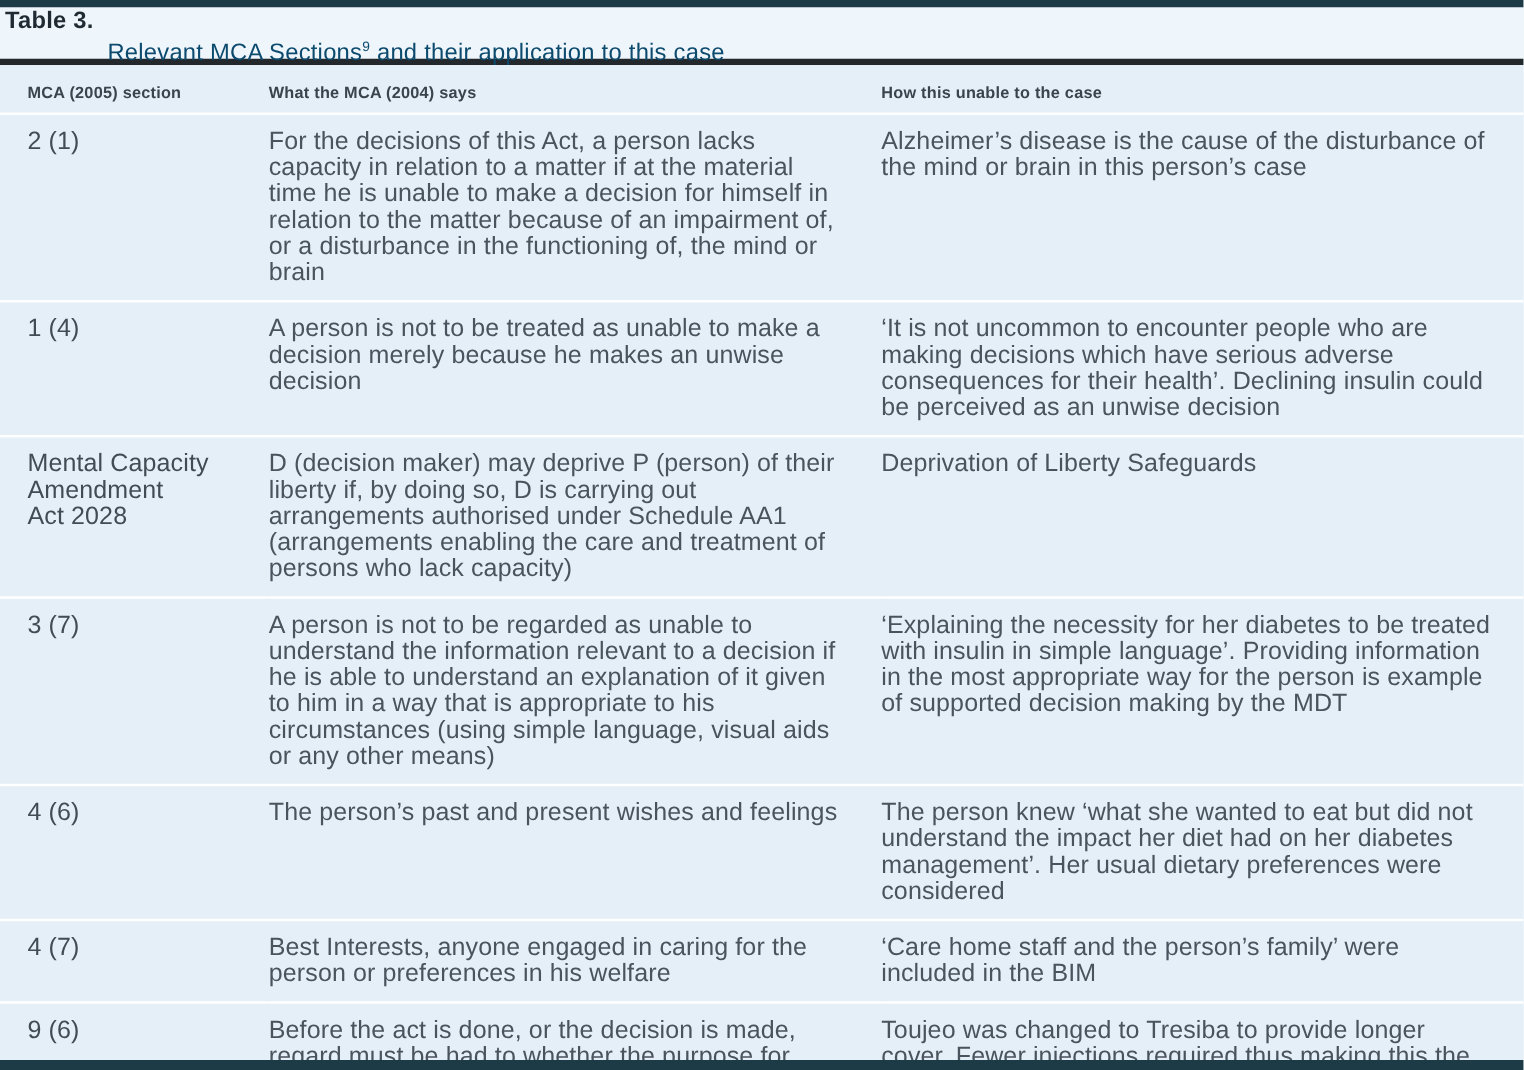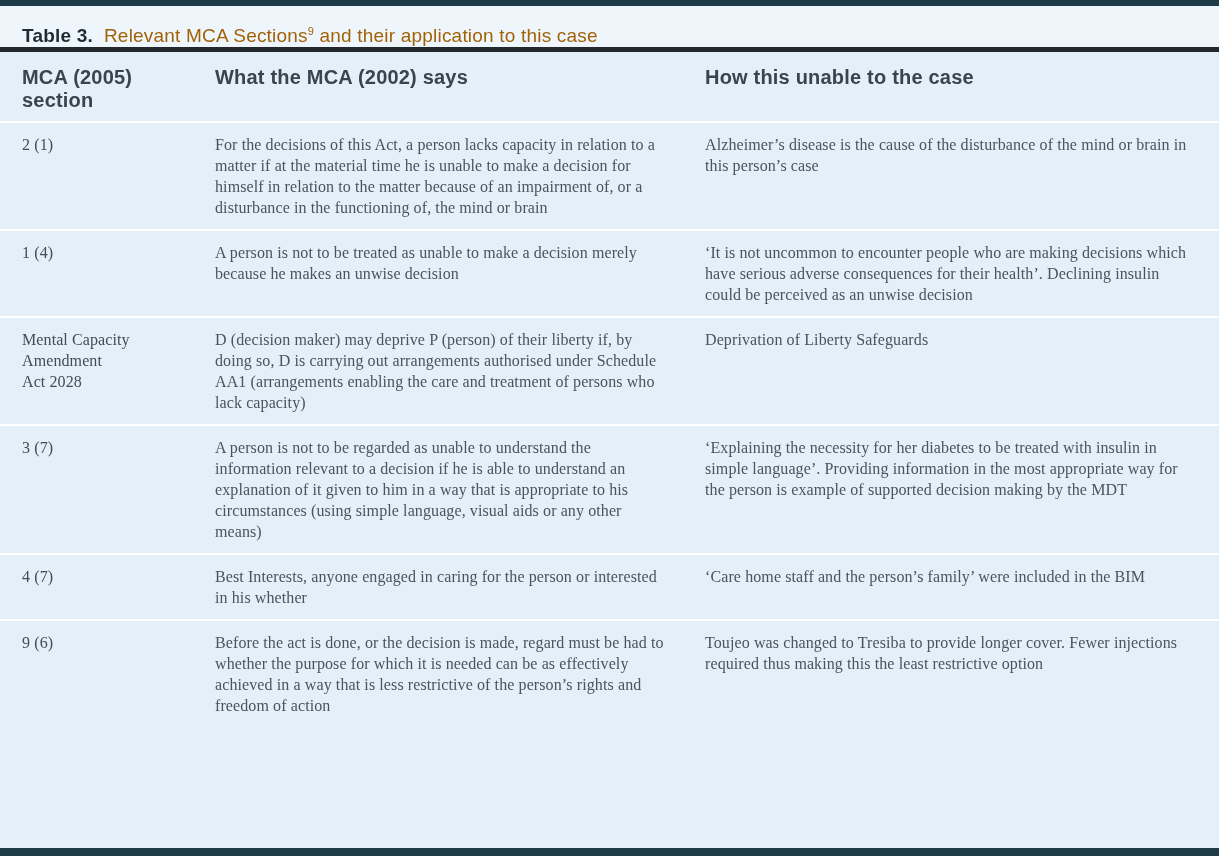--- a/index.html
+++ b/index.html
@@ -15,72 +15,72 @@
     overflow: hidden;
   }
   .accent-bar-top {
     height: 6px; width: 100%;
     background: #1c3b46;
   }
   .title-band {
     height: 41px;
     background: #eff6fb;
     display: flex;
-    align-items: flex-end;
-    padding-left: 22px;
+    align-items: flex-start;
+    padding-left: 4px;
     box-sizing: border-box;
   }
   .title-label {
     font-size: 19px;
     font-weight: bold;
     color: #1f2a32;
     margin-right: 11px;
     letter-spacing: 0.2px;
   }
   .title-text {
     font-size: 19px;
-    color: #a16207;
+    color: #0c4a6e;
     letter-spacing: 0.2px;
+    margin-top: 26px;
   }
   .title-text sup {
     font-size: 11px;
     vertical-align: super;
     line-height: 0;
   }
   .title-rule {
     height: 5px; width: 100%;
     background: #22282c;
   }
   table.mca {
     width: 1219px;
     border-collapse: collapse;
     table-layout: fixed;
   }
   table.mca col.c1 { width: 215px; }
   table.mca col.c2 { width: 490px; }
   table.mca col.c3 { width: 514px; }
   table.mca th {
     text-align: left;
-    font-size: 20px;
+    font-size: 13px;
     font-weight: bold;
     color: #39444d;
     letter-spacing: 0.2px;
     padding: 14px 24px 9px 0;
     vertical-align: top;
   }
   table.mca th:first-child { padding-left: 22px; }
   table.mca td {
     vertical-align: top;
-    font-size: 16px;
+    font-size: 20px;
     line-height: 21px;
     color: #4a545e;
     letter-spacing: 0.1px;
     padding: 11px 24px 11px 0;
     border-top: 2px solid #ffffff;
-    font-family: Liberation Serif, serif;
   }
   table.mca td.cell-section {
     padding-left: 22px;
     color: #414c55;
     white-space: pre-line;
   }
   table.mca td.cell-says { padding-right: 35px; }
   .accent-bar-bottom {
     position: absolute;
     left: 0; bottom: 0;
@@ -103,21 +103,21 @@
 
   <table class="mca">
     <colgroup>
       <col class="c1">
         <col class="c2">
         <col class="c3">
     </colgroup>
     <thead>
       <tr>
         <th>MCA (2005) section</th>
-        <th>What the MCA (2002) says</th>
+        <th>What the MCA (2004) says</th>
         <th>How this unable to the case</th>
       </tr>
     </thead>
     <tbody>
         <tr>
           <td class="cell-section">2 (1)</td>
           <td class="cell-says">For the decisions of this Act, a person lacks capacity in relation to a matter if at the material time he is unable to make a decision for himself in relation to the matter because of an impairment of, or a disturbance in the functioning of, the mind or brain</td>
           <td class="cell-relates">Alzheimer’s disease is the cause of the disturbance of the mind or brain in this person’s case</td>
         </tr>
         <tr>
@@ -131,22 +131,27 @@
 Act 2028</td>
           <td class="cell-says">D (decision maker) may deprive P (person) of their liberty if, by doing so, D is carrying out arrangements authorised under Schedule AA1 (arrangements enabling the care and treatment of persons who lack capacity)</td>
           <td class="cell-relates">Deprivation of Liberty Safeguards</td>
         </tr>
         <tr>
           <td class="cell-section">3 (7)</td>
           <td class="cell-says">A person is not to be regarded as unable to understand the information relevant to a decision if he is able to understand an explanation of it given to him in a way that is appropriate to his circumstances (using simple language, visual aids or any other means)</td>
           <td class="cell-relates">‘Explaining the necessity for her diabetes to be treated with insulin in simple language’. Providing information in the most appropriate way for the person is example of supported decision making by the MDT</td>
         </tr>
         <tr>
+          <td class="cell-section">4 (6)</td>
+          <td class="cell-says">The person’s past and present wishes and feelings</td>
+          <td class="cell-relates">The person knew ‘what she wanted to eat but did not understand the impact her diet had on her diabetes management’. Her usual dietary preferences were considered</td>
+        </tr>
+        <tr>
           <td class="cell-section">4 (7)</td>
-          <td class="cell-says">Best Interests, anyone engaged in caring for the person or interested in his whether</td>
+          <td class="cell-says">Best Interests, anyone engaged in caring for the person or preferences in his welfare</td>
           <td class="cell-relates">‘Care home staff and the person’s family’ were included in the BIM</td>
         </tr>
         <tr>
           <td class="cell-section">9 (6)</td>
           <td class="cell-says">Before the act is done, or the decision is made, regard must be had to whether the purpose for which it is needed can be as effectively achieved in a way that is less restrictive of the person’s rights and freedom of action</td>
           <td class="cell-relates">Toujeo was changed to Tresiba to provide longer cover. Fewer injections required thus making this the least restrictive option</td>
         </tr>
       </tbody>
   </table>
 

